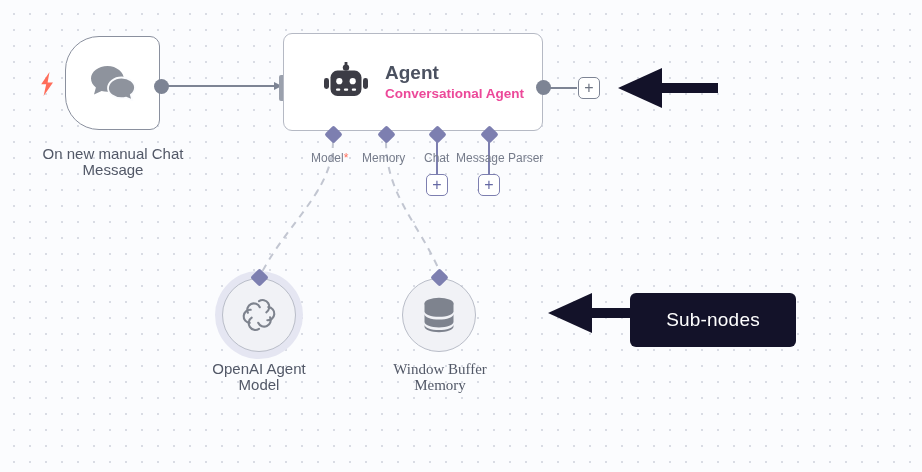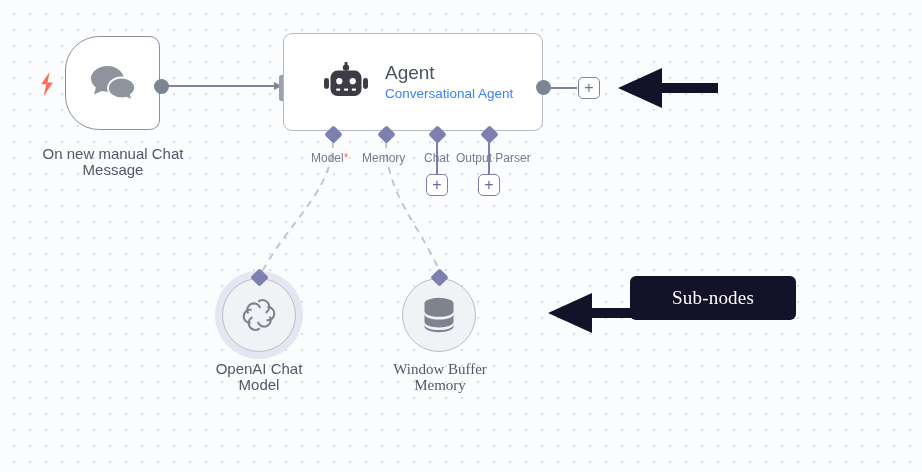--- a/index.html
+++ b/index.html
@@ -67,29 +67,29 @@
     height: 98px;
     background: #fff;
     border: 1.5px solid #b5b9c4;
     border-radius: 9px;
     box-sizing: border-box;
     display: flex;
     align-items: center;
     padding-left: 40px;
   }
   .robot-icon { width: 44px; height: 40px; flex: none; }
-  .agent-text { margin-left: 17px; }
+  .agent-text { margin-left: 17px; font-weight: bold; }
   .agent-title {
     font-size: 19px;
     color: #4b5160;
     line-height: 22px;
   }
   .agent-sub {
     font-size: 13.5px;
-    color: #3b82f6;
+    color: #ec4899;
     line-height: 18px;
     margin-top: 1px;
   }
 
   
   .port-circle {
     position: absolute;
     width: 15px; height: 15px;
     border-radius: 50%;
     background: #7d8494;
@@ -258,53 +258,53 @@
   <div class="port-diamond" style="left:327px; top:128px;"></div>
   <div class="port-diamond" style="left:380px; top:128px;"></div>
   <div class="port-diamond" style="left:431px; top:128px;"></div>
   <div class="port-diamond" style="left:483px; top:128px;"></div>
 
   <div class="port-label" style="left:311px; top:152px;">
     <span>Model</span><span class="req-star">*</span>
   </div>
   <div class="port-label" style="left:362px; top:152px;">Memory</div>
   <div class="port-label" style="left:424px; top:152px;">Chat</div>
-  <div class="port-label" style="left:456px; top:152px;">Output Parser</div>
+  <div class="port-label" style="left:456px; top:152px;">Message Parser</div>
 
   <div class="plus-btn purple" style="left:426px; top:174px;">+</div>
   <div class="plus-btn purple" style="left:478px; top:174px;">+</div>
 
   <div class="subnode halo" style="left:222px; top:278px;">
     <span class="openai-icon">
       <svg viewBox="0 0 40 40" width="40" height="40" aria-hidden="true">
         <g fill="none" stroke="#7e838e" stroke-width="2.1" stroke-linejoin="round" stroke-linecap="round">
           <path d="M20 6.2 C23.1 4.1 27.2 5 29.2 8.1 C31.2 11.2 30.4 15.3 27.3 17.3"></path>
           <path d="M29.3 12.1 C32.9 12.4 35.6 15.5 35.3 19.1 C35 22.7 31.9 25.5 28.3 25.2"></path>
           <path d="M31.1 22.3 C32.6 25.6 31.2 29.5 27.9 31 C24.6 32.5 20.7 31.1 19.2 27.8"></path>
           <path d="M20 33.8 C16.9 35.9 12.8 35 10.8 31.9 C8.8 28.8 9.6 24.7 12.7 22.7"></path>
           <path d="M10.7 27.9 C7.1 27.6 4.4 24.5 4.7 20.9 C5 17.3 8.1 14.5 11.7 14.8"></path>
           <path d="M8.9 17.7 C7.4 14.4 8.8 10.5 12.1 9 C15.4 7.5 19.3 8.9 20.8 12.2"></path>
         </g>
       </svg>
     </span>
   </div>
   <div class="port-diamond" style="left:253px; top:271px;"></div>
-  <div class="caption" style="left:189px; top:361px; width:140px;">OpenAI Chat
+  <div class="caption" style="left:189px; top:361px; width:140px;">OpenAI Agent
 Model</div>
 
   <div class="subnode" style="left:402px; top:278px;">
     <span class="db-icon">
       <svg viewBox="0 0 34 38" width="34" height="38" aria-hidden="true">
         <ellipse cx="17" cy="7.4" rx="14.5" ry="5.6" fill="#7e838e"></ellipse>
         <path d="M2.5 7.4 L2.5 15.2 C2.5 18.3 9 20.8 17 20.8 C25 20.8 31.5 18.3 31.5 15.2 L31.5 7.4 z" fill="#7e838e"></path>
         <path d="M2.5 18 L2.5 25.8 C2.5 28.9 9 31.4 17 31.4 C25 31.4 31.5 28.9 31.5 25.8 L31.5 18 C31.5 21.1 25 23.6 17 23.6 C9 23.6 2.5 21.1 2.5 18 z" fill="#7e838e"></path>
         <path d="M2.5 28.4 L2.5 30.6 C2.5 33.7 9 36.2 17 36.2 C25 36.2 31.5 33.7 31.5 30.6 L31.5 28.4 C31.5 31.5 25 34 17 34 C9 34 2.5 31.5 2.5 28.4 z" fill="#7e838e"></path>
       </svg>
     </span>
   </div>
   <div class="port-diamond" style="left:433px; top:271px;"></div>
   <div class="caption" style="left:370px; top:361px; width:140px;font-family:Liberation Serif, serif;">Window Buffer
 Memory</div>
 
 
-  <div class="badge" style="left:630px; top:276px; width:166px; height:44px;font-family:Liberation Serif, serif;">Sub-nodes</div>
+  <div class="badge" style="left:630px; top:293px; width:166px; height:54px;">Sub-nodes</div>
 
 </div>
 
 </body></html>

